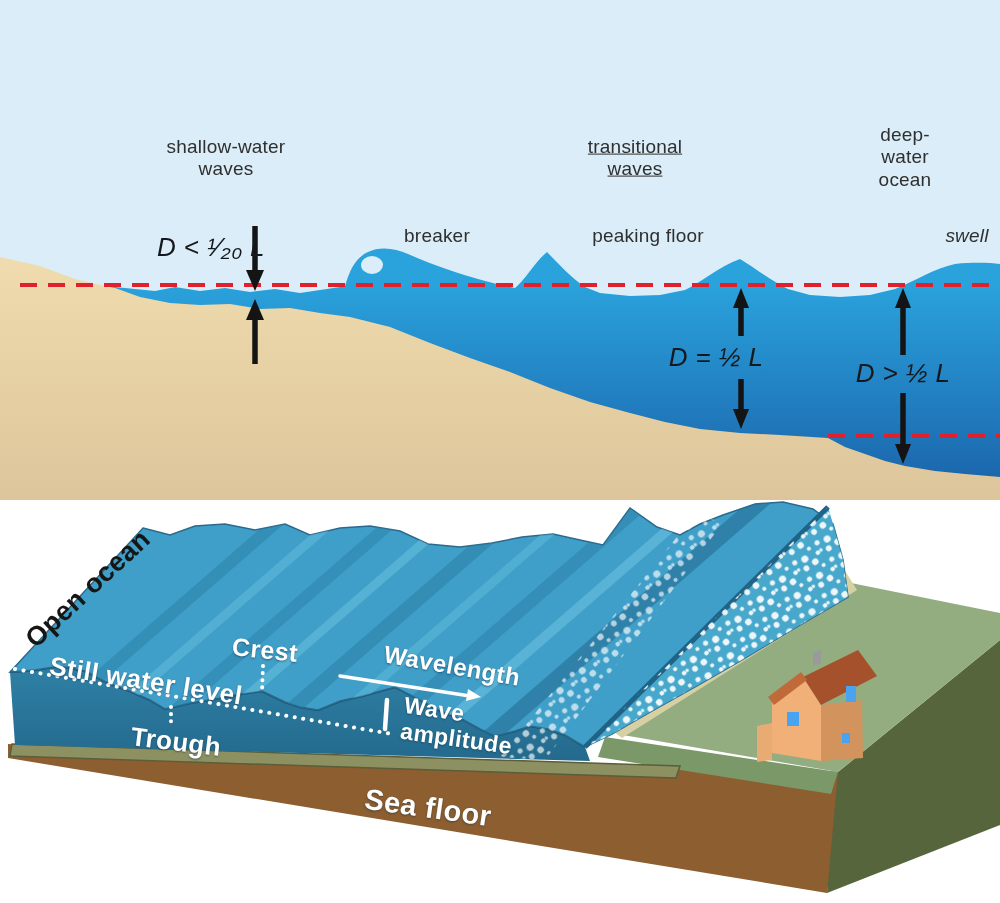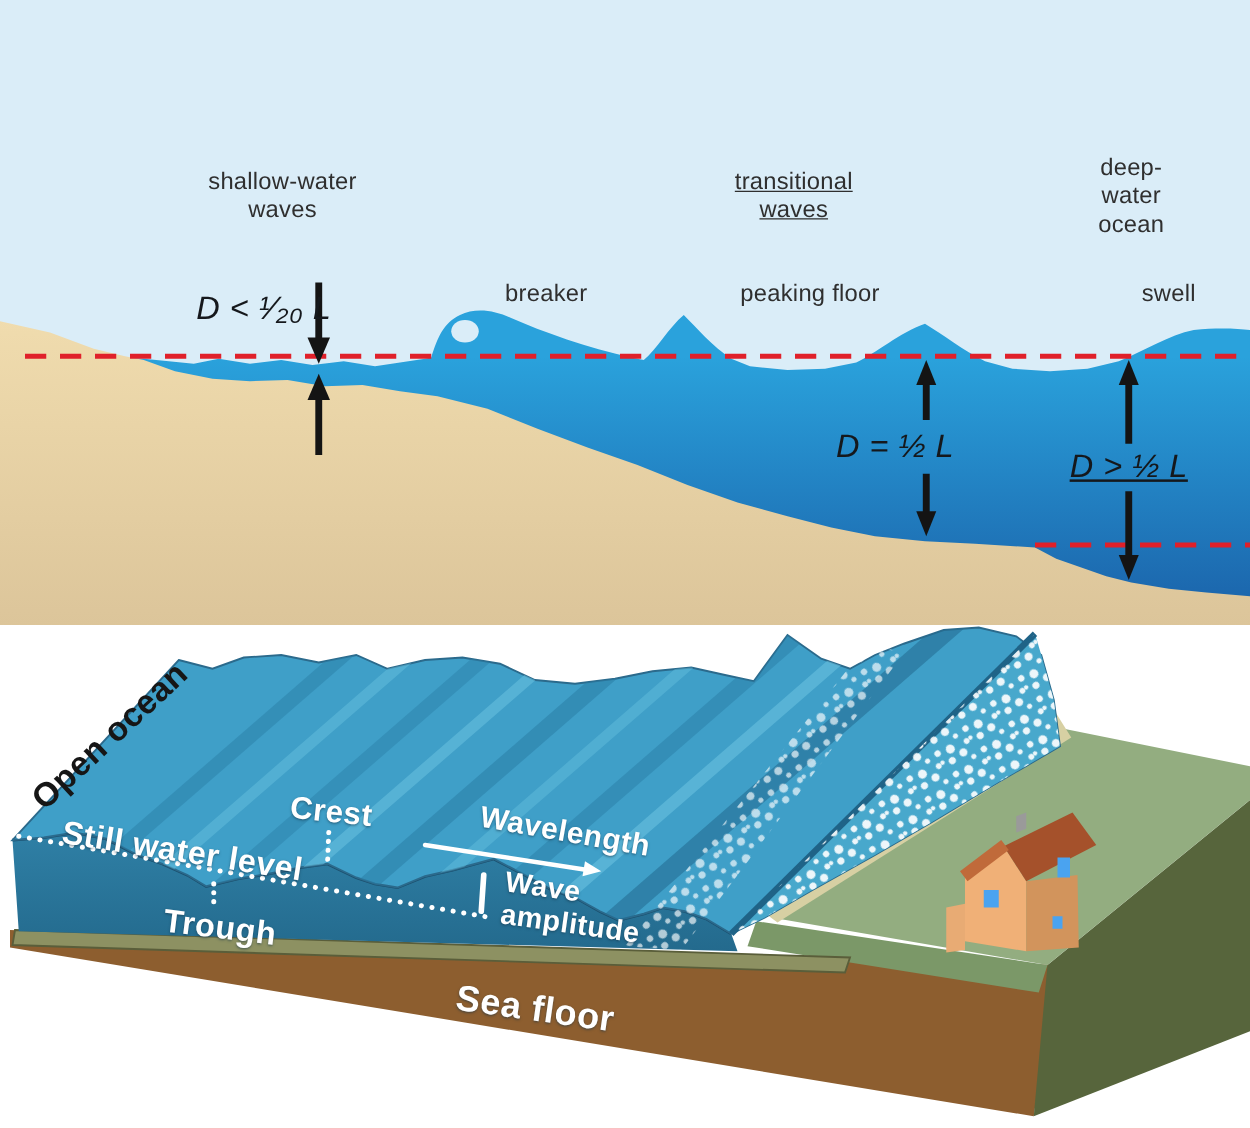--- a/index.html
+++ b/index.html
@@ -154,24 +154,24 @@
 </svg>
 
 <div class="lbl t-label" style="left:226px;top:158px;">shallow-water
 waves</div>
 <div class="lbl t-label" style="left:635px;top:158px;text-decoration:underline;">transitional
 waves</div>
 <div class="lbl t-label" style="left:905px;top:158px;">deep-water
 ocean</div>
 <div class="lbl t-label" style="left:393px;top:236px;margin-left:44px;">breaker</div>
 <div class="lbl t-label" style="left:648px;top:236px;">peaking floor</div>
-<div class="lbl t-label" style="left:935px;top:236px;">swell</div>
+<div class="lbl t-label" style="left:967px;top:236px;font-style:italic;">swell</div>
 <div class="lbl t-formula" style="left:211px;top:247px;">D &lt; ¹⁄₂₀ L</div>
 <div class="lbl t-formula" style="left:716px;top:357px;">D = ½ L</div>
-<div class="lbl t-formula" style="left:903px;top:373px;text-decoration:underline;">D &gt; ½ L</div>
+<div class="lbl t-formula" style="left:903px;top:373px;">D &gt; ½ L</div>
 
 <div class="lbl b-label lbl-open-ocean" style="left:88px;top:589px;">Open ocean</div>
 <div class="lbl b-label lbl-still" style="left:146px;top:681px;">Still water level</div>
 <div class="lbl b-label lbl-crest" style="left:265px;top:650px;">Crest</div>
 <div class="lbl b-label lbl-trough" style="left:176px;top:742px;">Trough</div>
 <div class="lbl b-label lbl-wavelength" style="left:452px;top:666px;">Wavelength</div>
 <div class="lbl b-label lbl-amplitude" style="left:458px;top:726px;">Wave
 amplitude</div>
 <div class="lbl b-label lbl-seafloor" style="left:428px;top:808px;">Sea floor</div>
 

